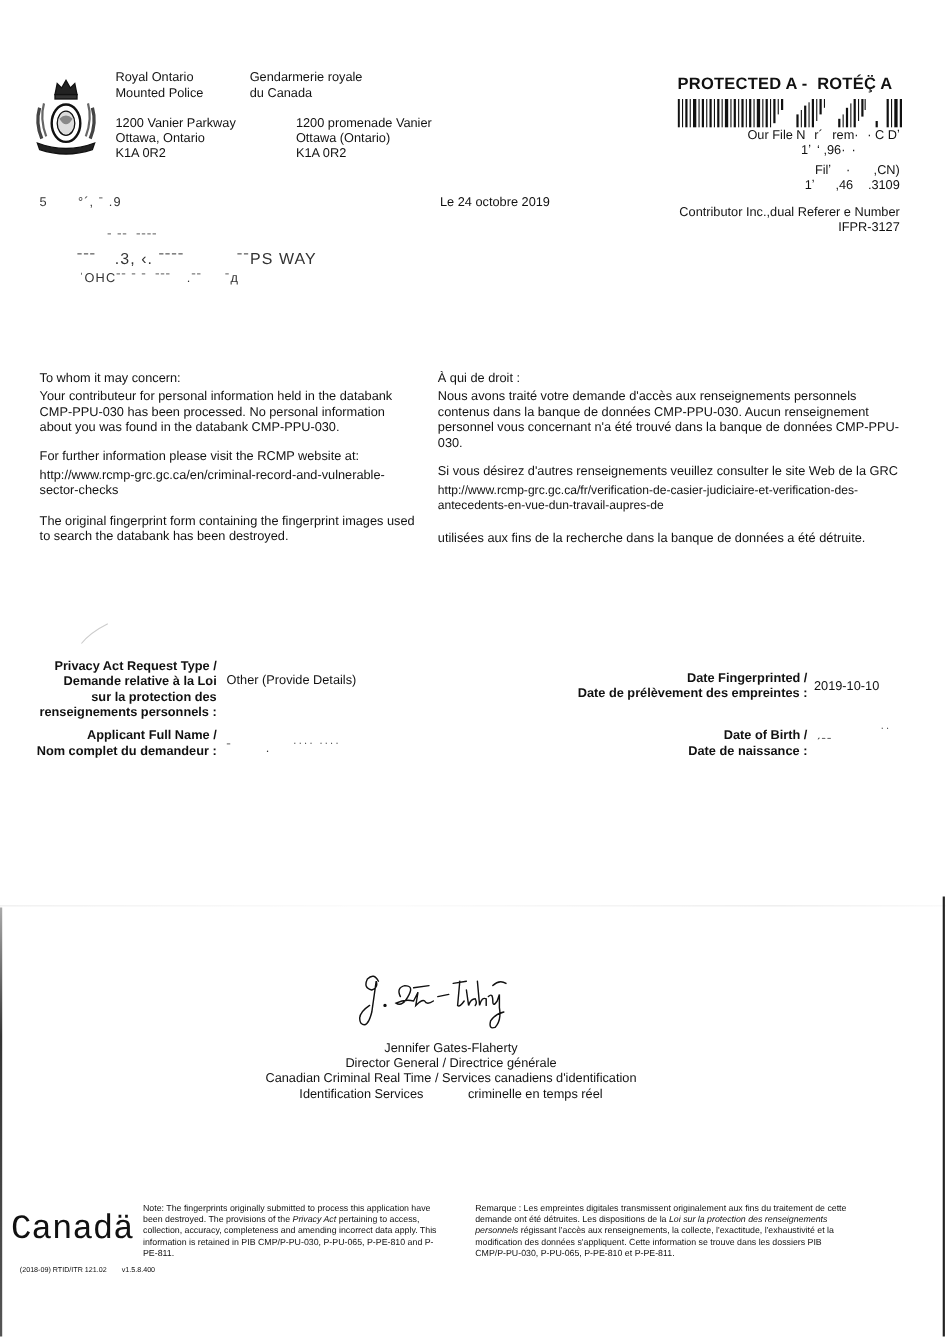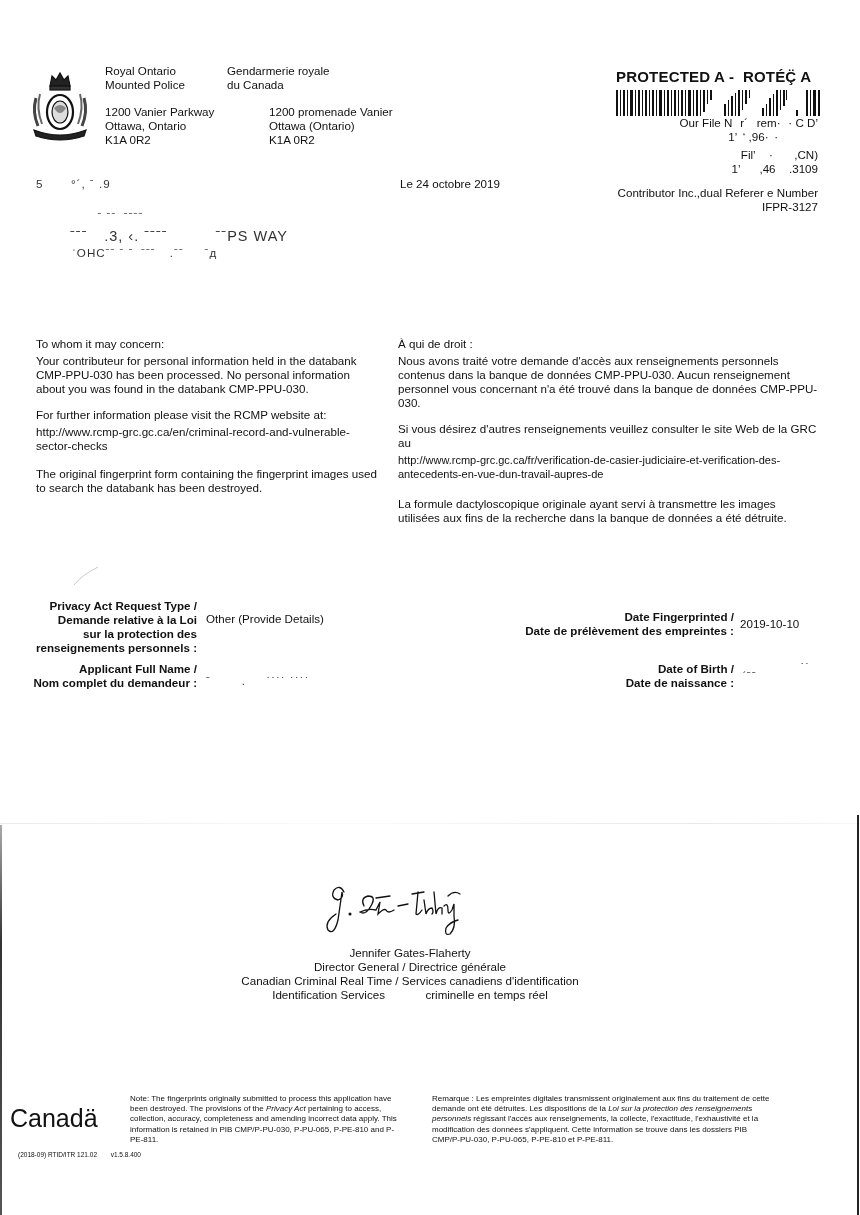--- a/index.html
+++ b/index.html
@@ -22,21 +22,21 @@
     #protected {
       left: 616px; top: 68px; font-size: 15px; font-weight: bold; letter-spacing: 0.2px; white-space: nowrap;
     }
     #barcode { left: 616px; top: 90px; width: 204px; height: 26px; }
 
     .fold-h { left: 0; top: 823px; width: 860px; height: 1px; background: linear-gradient(90deg, rgba(0,0,0,0.08), rgba(0,0,0,0.02) 40%, rgba(0,0,0,0.09) 82%, rgba(0,0,0,0.03)); }
     .edge-r { left: 857px; top: 815px; width: 2px; height: 400px; background: #222; }
     .edge-l { left: 0; top: 825px; width: 2px; height: 390px; background: linear-gradient(180deg, #aaa, #333 30%, #555); }
 
     #canada-wordmark {
-      left: 10px; top: 1102px; font-family: Liberation Sans, sans-serif; font-size: 25px; line-height: 32px; color: #111; white-space: nowrap;
+      left: 10px; top: 1102px; font-family: Liberation Mono, monospace; font-size: 31px; line-height: 32px; color: #111; white-space: nowrap;
     }
   </style>
 </head>
 <body>
 
 <svg id="crest" class="abs" viewBox="0 0 64 76">
   <g fill="none" stroke="#111" stroke-width="1.2">
     <path d="M22 18 L24 8 L28 12 L32 5 L36 12 L40 8 L42 18 Z" fill="#222"></path>
     <rect x="22" y="18" width="20" height="4" fill="#333"></rect>
     <ellipse cx="32" cy="44" rx="13" ry="17" fill="#fff" stroke-width="2.2"></ellipse>
@@ -158,26 +158,24 @@
 
 <div class="abs t12" style="left:398px; top:337px; width:420px;">
   <span class="line">À qui de droit :</span>
   <div style="height:3px"></div>
   <span class="line">Nous avons traité votre demande d'accès aux renseignements personnels</span>
   <span class="line">contenus dans la banque de données CMP-PPU-030. Aucun renseignement</span>
   <span class="line">personnel vous concernant n'a été trouvé dans la banque de données CMP-PPU-</span>
   <span class="line">030.</span>
   <div style="height:12px"></div>
   <span class="line">Si vous désirez d'autres renseignements veuillez consulter le site Web de la GRC</span>
-  <span class="line">au</span>
   <div style="height:3px"></div>
   <span class="line" style="font-size:11px;">http://www.rcmp-grc.gc.ca/fr/verification-de-casier-judiciaire-et-verification-des-</span>
   <span class="line" style="font-size:11px;">antecedents-en-vue-dun-travail-aupres-de</span>
   <div style="height:16px"></div>
-  <span class="line">La formule dactyloscopique originale ayant servi à transmettre les images</span>
   <span class="line">utilisées aux fins de la recherche dans la banque de données a été détruite.</span>
 </div>
 
 <svg class="abs" style="left:72px; top:565px; width:28px; height:22px;" viewBox="0 0 28 22">
   <path d="M2 20 Q10 10 26 2" stroke="#ccc" stroke-width="1" fill="none"></path>
 </svg>
 
 <div class="abs t12 bold right" style="left:20px; top:599px; width:177px;">
   <span class="line">Privacy Act Request Type /</span>
   <span class="line">Demande relative à la Loi</span>

